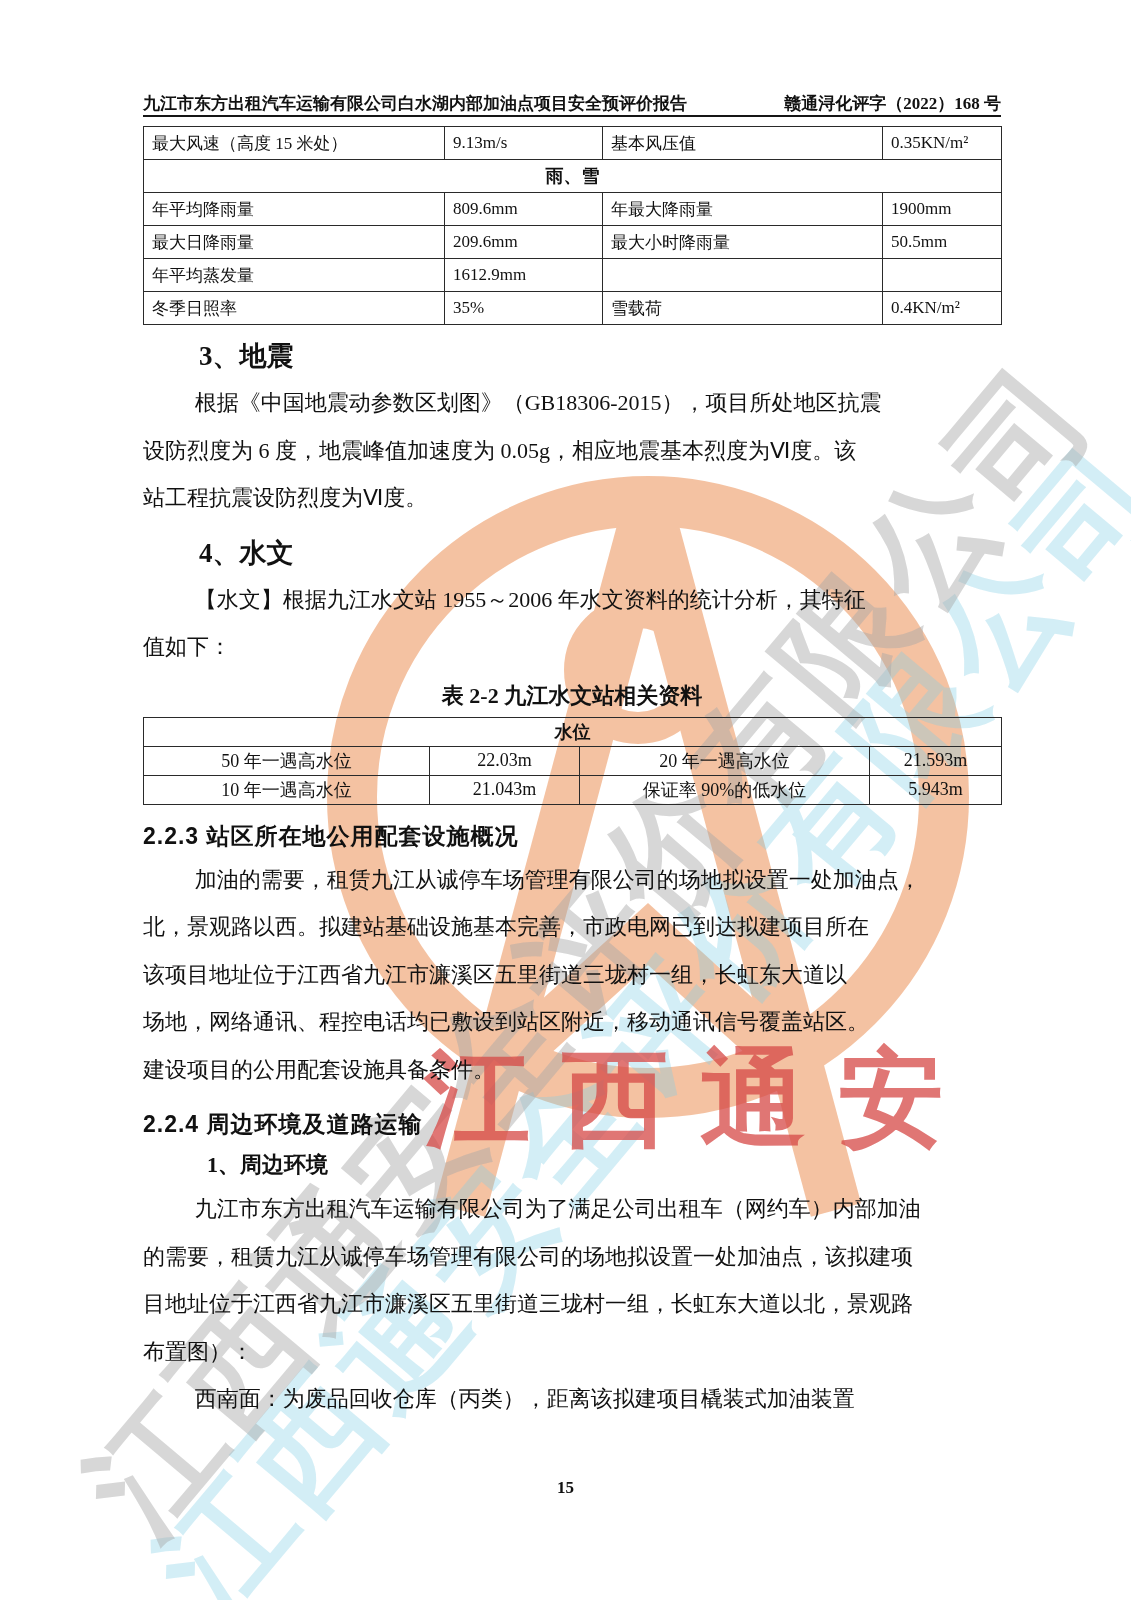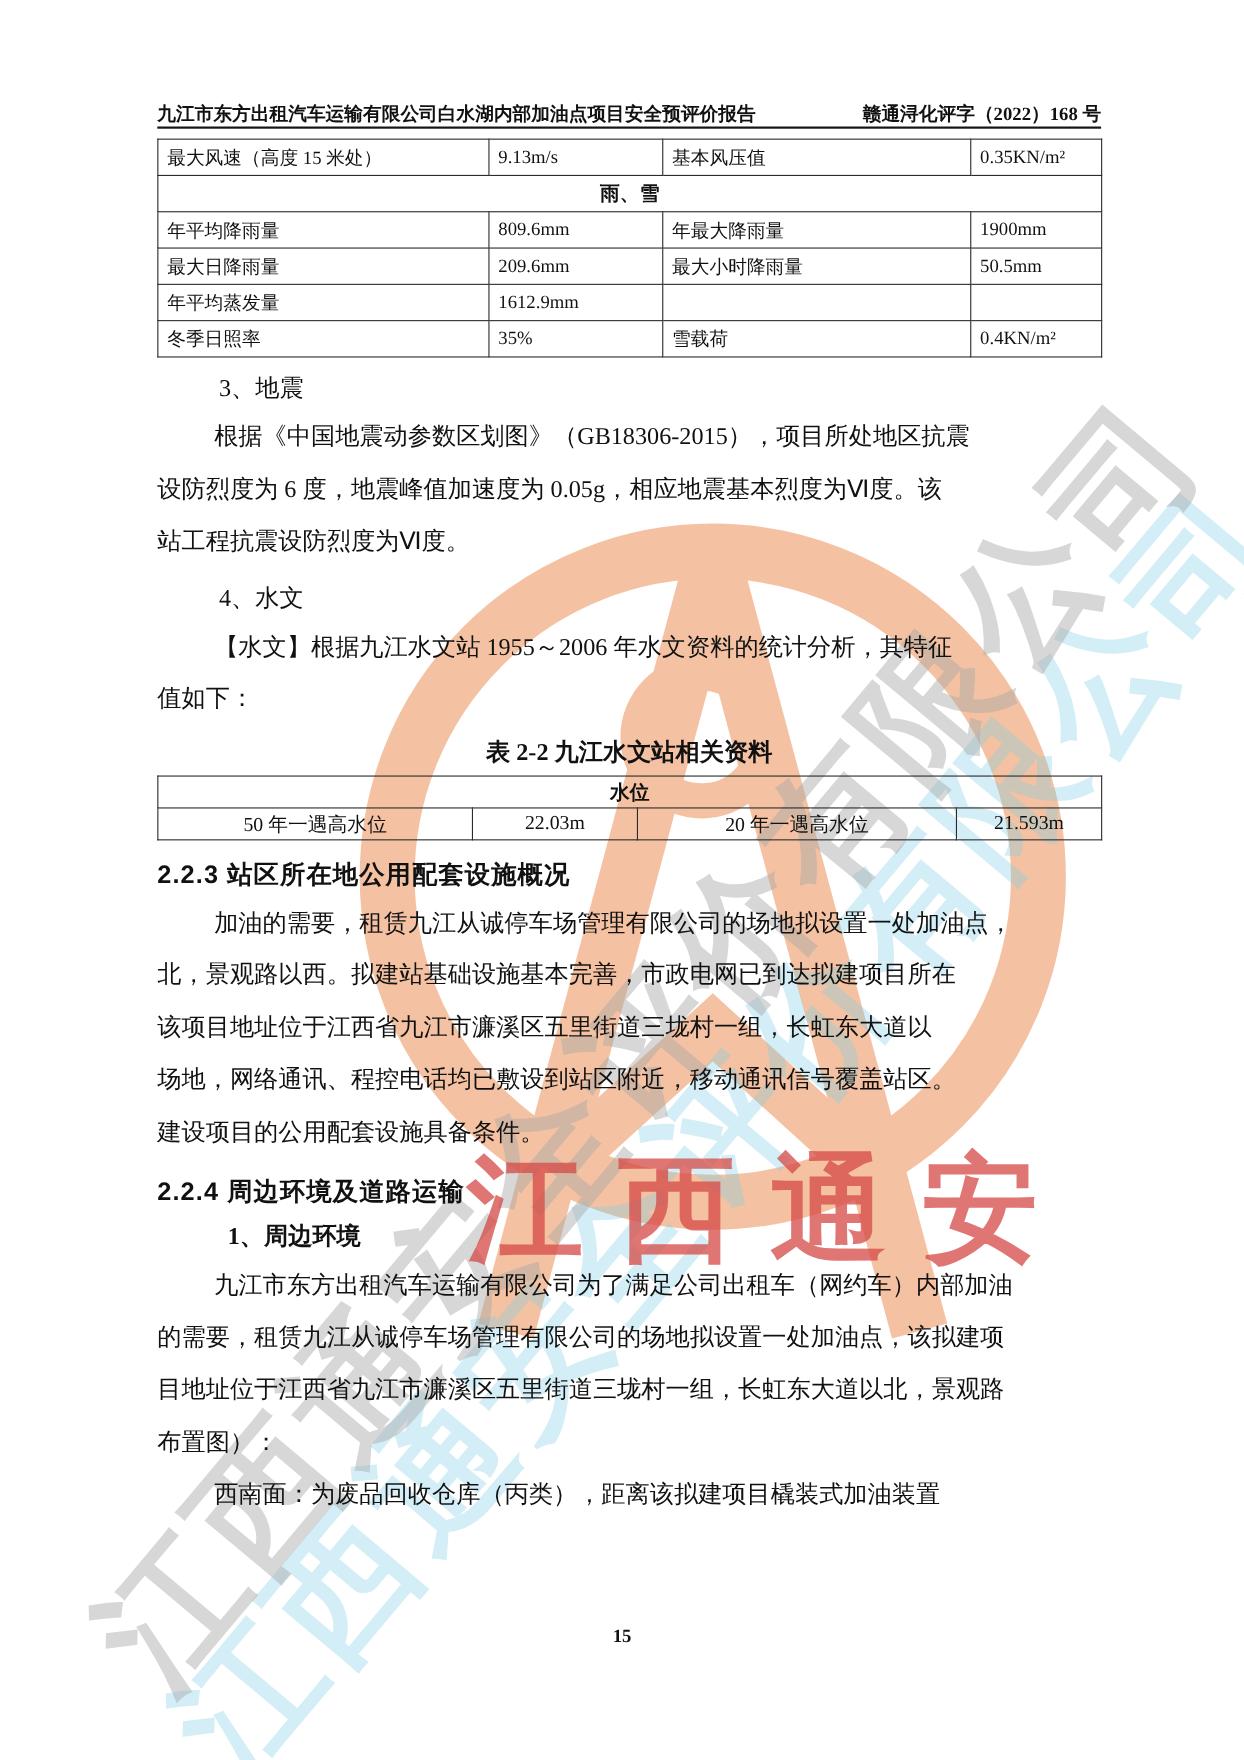--- a/index.html
+++ b/index.html
@@ -48,21 +48,21 @@
   .hdr .right{font-weight:700;}
 
   table{width:100%;border-collapse:collapse;table-layout:fixed;}
   .t1{margin-top:9px;font-size:17px;}
   .t1 td{border:1px solid #2a2a2a;padding:2px 8px;height:28px;text-align:left;overflow:hidden;}
   .t2{font-size:18px;}
   .t2 td{border:1px solid #2a2a2a;padding:1px 6px;height:26px;text-align:center;overflow:hidden;}
   td.center{text-align:center;}
   td.bold{font-weight:bold;font-size:18px;}
 
-  .h-num{font-size:22px;font-weight:normal;margin:13px 0 5px 56px;}
+  .h-num{font-size:27px;font-weight:bold;margin:13px 0 5px 56px;}
   .h-num2{font-size:22px;font-weight:bold;margin:10px 0 5px 64px;}
   .h-sec{
     font-family:"Liberation Sans", sans-serif;
     font-size:23px;font-weight:bold;margin:16px 0 4px 0;
     letter-spacing:1px;
   }
   .para{font-size:22px;line-height:47.5px;}
   .para .tline{white-space:nowrap;}
   .para .tline:first-child{text-indent:2.35em;}
   .caption{font-size:22px;font-weight:bold;text-align:center;margin:10px 0 6px 0;}
@@ -168,20 +168,26 @@
       <tbody>
           <tr>
             <td colspan="4" class="center bold">水位</td>
           </tr>
           <tr>
             <td>50 年一遇高水位</td>
             <td>22.03m</td>
             <td>20 年一遇高水位</td>
             <td>21.593m</td>
           </tr>
+          <tr>
+            <td>10 年一遇高水位</td>
+            <td>21.043m</td>
+            <td>保证率 90%的低水位</td>
+            <td>5.943m</td>
+          </tr>
         </tbody>
     </table>
 
     <div class="h-sec">2.2.3 站区所在地公用配套设施概况</div>
     <div class="para">
         <div class="tline">加油的需要，租赁九江从诚停车场管理有限公司的场地拟设置一处加油点，</div>
         <div class="tline">北，景观路以西。拟建站基础设施基本完善，市政电网已到达拟建项目所在</div>
         <div class="tline">该项目地址位于江西省九江市濂溪区五里街道三垅村一组，长虹东大道以</div>
         <div class="tline">场地，网络通讯、程控电话均已敷设到站区附近，移动通讯信号覆盖站区。</div>
         <div class="tline">建设项目的公用配套设施具备条件。</div>

